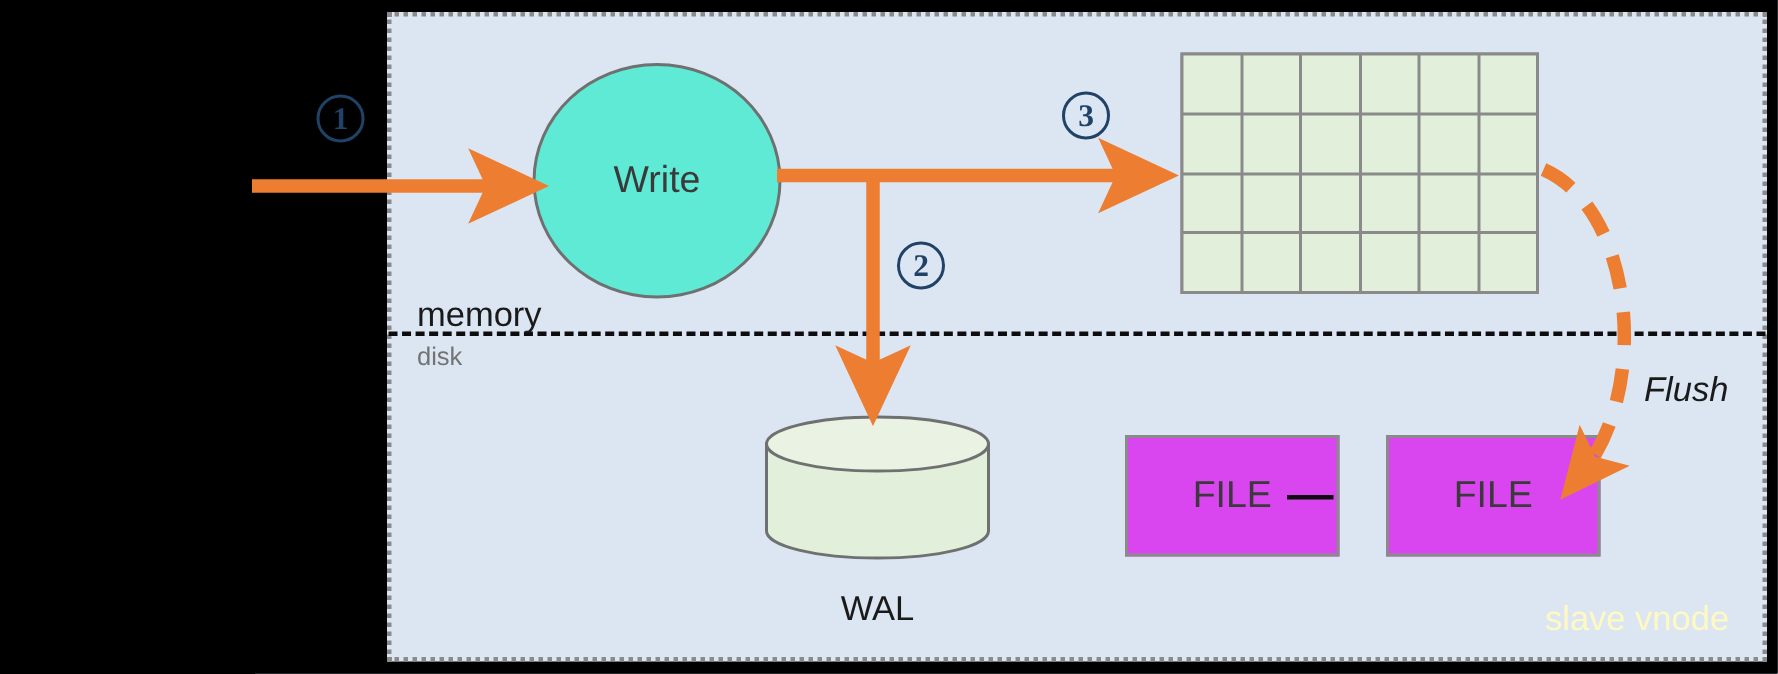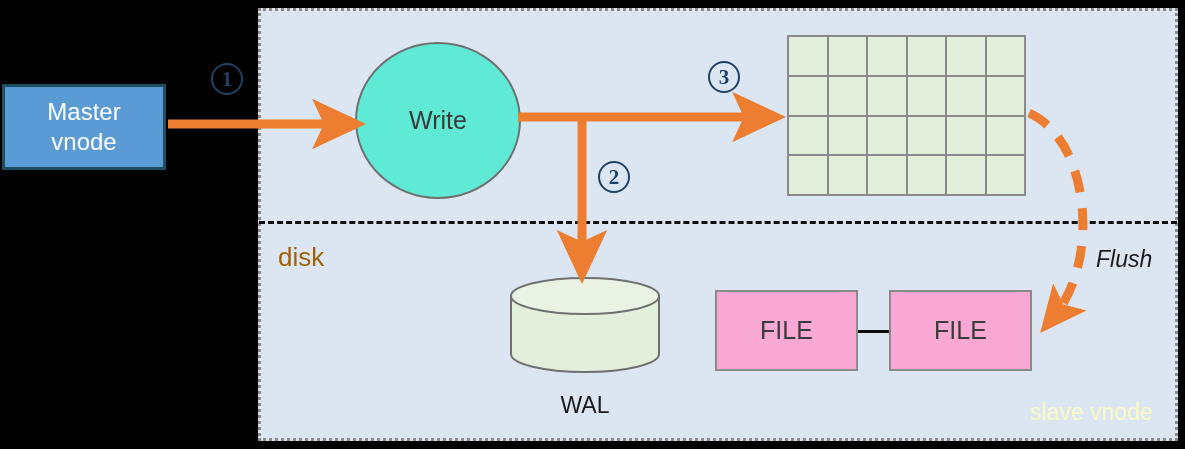--- a/index.html
+++ b/index.html
@@ -95,28 +95,29 @@
     text-align: center;
     font-size: 23px;
     color: #1a1a1a;
   }
   
   .file-box {
     position: absolute;
     top: 290px;
     width: 143px;
     height: 81px;
-    background: #f9a8d4;
+    background: #d946ef;
     border: 2px solid #8a8a8a;
     box-sizing: border-box;
     display: flex;
     align-items: center;
     justify-content: center;
     font-size: 25px;
     color: #3a3a3a;
+    margin-left: 35px;
   }
   #file-box-1 { left: 715px; }
   #file-box-2 { left: 889px; }
   #file-connector {
     position: absolute;
     left: 858px;
     top: 330px;
     width: 31px;
     height: 3px;
     background: #0d0d0d;
@@ -134,23 +135,22 @@
     position: absolute;
     left: 278px;
     top: 196px;
     font-size: 23px;
     color: #1a1a1a;
   }
   #disk-label {
     position: absolute;
     left: 278px;
     top: 228px;
-    font-size: 26px;
-    color: #a16207;
-    margin-top: 14px;
+    font-size: 17px;
+    color: #737373;
   }
   #flush-label {
     position: absolute;
     left: 1096px;
     top: 246px;
     font-size: 23px;
     color: #1a1a1a;
     font-style: italic;
   }
   #slave-vnode-label {
@@ -190,26 +190,23 @@
   }
 </style>
 </head>
 <body>
 
 <div id="stage">
 
   <div id="vnode-panel"></div>
 
   <div id="memory-disk-divider"></div>
+  <div id="memory-label">memory</div>
   <div id="disk-label">disk</div>
 
-  <div id="master-vnode">
-    <span>Master</span>
-    <span>vnode</span>
-  </div>
 
   <div id="write-ellipse">
     <span>Write</span>
   </div>
 
   <div id="memtable-grid">
       <div class="cell"></div>
       <div class="cell"></div>
       <div class="cell"></div>
       <div class="cell"></div>

